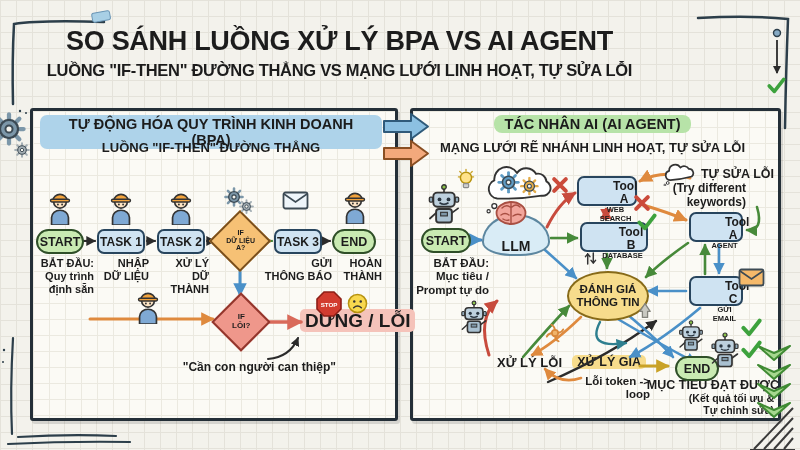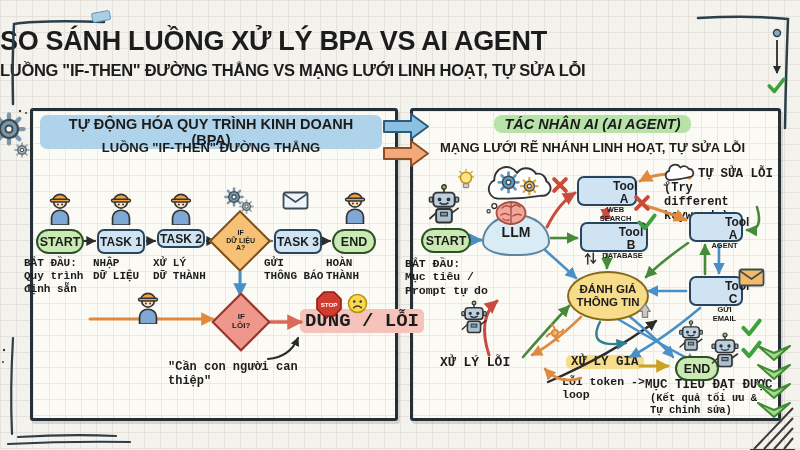--- a/index.html
+++ b/index.html
@@ -10,28 +10,28 @@
     background-image:linear-gradient(#e4e2da 1px,transparent 1px),linear-gradient(90deg,#e4e2da 1px,transparent 1px);
     background-size:16px 16px;
   }
   .panel{
     position:absolute;border:3px solid #242f38;border-radius:3px;
     background-color:#fbfaf5;
     background-image:linear-gradient(#ebe9e0 1px,transparent 1px),linear-gradient(90deg,#ebe9e0 1px,transparent 1px);
     background-size:16px 16px;
     box-shadow:2px 3px 0 rgba(0,0,0,.12);
   }
-  .title{position:absolute;left:0;width:679px;text-align:left;font-weight:700;letter-spacing:-.3px;}
+  .title{position:absolute;left:0;width:679px;text-align:center;font-weight:700;letter-spacing:-.3px;}
   .chipline{position:absolute;text-align:center;font-weight:700;}
   .hl{display:inline-block;border-radius:8px;padding:1px 10px;}
   .hl-blue{background:#aed3ea;border-radius:7px;}
-  .hl-green{background:#b7e3a8;font-style:italic;}
+  .hl-green{background:#b7e3a8;}
   .hl-pink{background:#f5c3ba;border-radius:5px;padding:1px 5px;}
   .hl-yellow{background:#f7dc8c;border-radius:5px;padding:0 5px;}
-  .lbl{position:absolute;font-weight:700;text-align:left;line-height:1.16;white-space:pre-line;font-family:Liberation Mono, monospace;}
+  .lbl{position:absolute;font-weight:700;text-align:right;line-height:1.16;white-space:pre-line;}
   .node{position:absolute;display:flex;align-items:center;justify-content:center;font-weight:700;box-sizing:border-box;z-index:3;}
   .pill{background:#c9eab2;border:2.5px solid #2f4f28;border-radius:13px;}
   .task{background:#cfe3f2;border:2.5px solid #28455e;border-radius:7px;}
   .tool{position:absolute;background:#cfe3f2;border:2.5px solid #28455e;border-radius:7px;text-align:center;box-sizing:border-box;padding-top:2px;z-index:3;}
   .tool .tname{font-size:12px;font-weight:700;line-height:1.1;margin-left:34px;}
   .tool .tsub{font-size:7.5px;font-weight:700;line-height:1.1;padding-left:17px;}
   .diamond{position:absolute;transform:rotate(45deg);box-sizing:border-box;display:flex;align-items:center;justify-content:center;z-index:3;}
   .diamond>span{transform:rotate(-45deg);font-weight:700;text-align:center;line-height:1.1;white-space:pre-line;}
   .ellipse{position:absolute;border-radius:50%;background:#f7dc8c;border:2.5px solid #876a18;display:flex;align-items:center;justify-content:center;font-weight:700;text-align:center;line-height:1.15;white-space:pre-line;z-index:3;}
   .llm-cloud{position:absolute;background:#d9ecf6;border:2.5px solid #5d87a0;border-radius:55% 55% 48% 48%/72% 72% 36% 36%;display:flex;align-items:flex-end;justify-content:center;font-weight:700;box-sizing:border-box;z-index:3;}
@@ -255,21 +255,21 @@
     </svg>
   <svg class="ic" style="left:282px;top:191px;width:27px;height:19px;color:#eef5fa">
       <use href="#s-env"></use>
     </svg>
   <svg class="ic" style="left:338px;top:186px;width:34px;height:38px">
       <use href="#s-worker"></use>
     </svg>
 
   <div class="node pill" style="left:36px;top:229px;width:48px;height:25px;font-size:12.5px">START</div>
   <div class="node task" style="left:97px;top:229px;width:48px;height:25px;font-size:12px">TASK 1</div>
-  <div class="node task" style="left:157px;top:229px;width:48px;height:19px;font-size:12px">TASK 2</div>
+  <div class="node task" style="left:157px;top:229px;width:48px;height:25px;font-size:12px">TASK 2</div>
   <div class="diamond" style="left:218px;top:219px;width:44px;height:44px;background:#f6c175;border:2.5px solid #7a4f1d">
     <span style="font-size:7px">IF
 DỮ LIỆU
 A?</span>
   </div>
   <div class="node task" style="left:274px;top:229px;width:48px;height:25px;font-size:12px">TASK 3</div>
   <div class="node pill" style="left:332px;top:229px;width:44px;height:25px;font-size:12.5px">END</div>
 
   <div class="lbl" style="left:24px;top:257px;width:70px;font-size:11px">BẮT ĐẦU:
 Quy trình
@@ -315,21 +315,21 @@
       <use href="#s-bulb"></use>
     </svg>
   <div class="node pill" style="left:421px;top:228px;width:50px;height:25px;font-size:12.5px">START</div>
   <div class="lbl" style="left:405px;top:257px;width:84px;font-size:11.5px">BẮT ĐẦU:
 Mục tiêu /
 Prompt tự do</div>
 
   <svg class="ic" style="left:482px;top:164px;width:72px;height:50px">
       <use href="#s-cloudgears"></use>
     </svg>
-  <div class="llm-cloud" style="left:482px;top:214px;width:68px;height:42px;font-size:14px;padding-bottom:14px">
+  <div class="llm-cloud" style="left:482px;top:214px;width:68px;height:42px;font-size:14px;padding-bottom:0">
     <span>LLM</span>
   </div>
   <svg class="ic" style="left:494px;top:200px;width:34px;height:26px">
       <use href="#s-brain"></use>
     </svg>
 
   <div class="tool" style="left:577px;top:176px;width:60px;height:30px">
     <div class="tname">Tool A</div>
     <div class="tsub">WEB SEARCH</div>
   </div>

